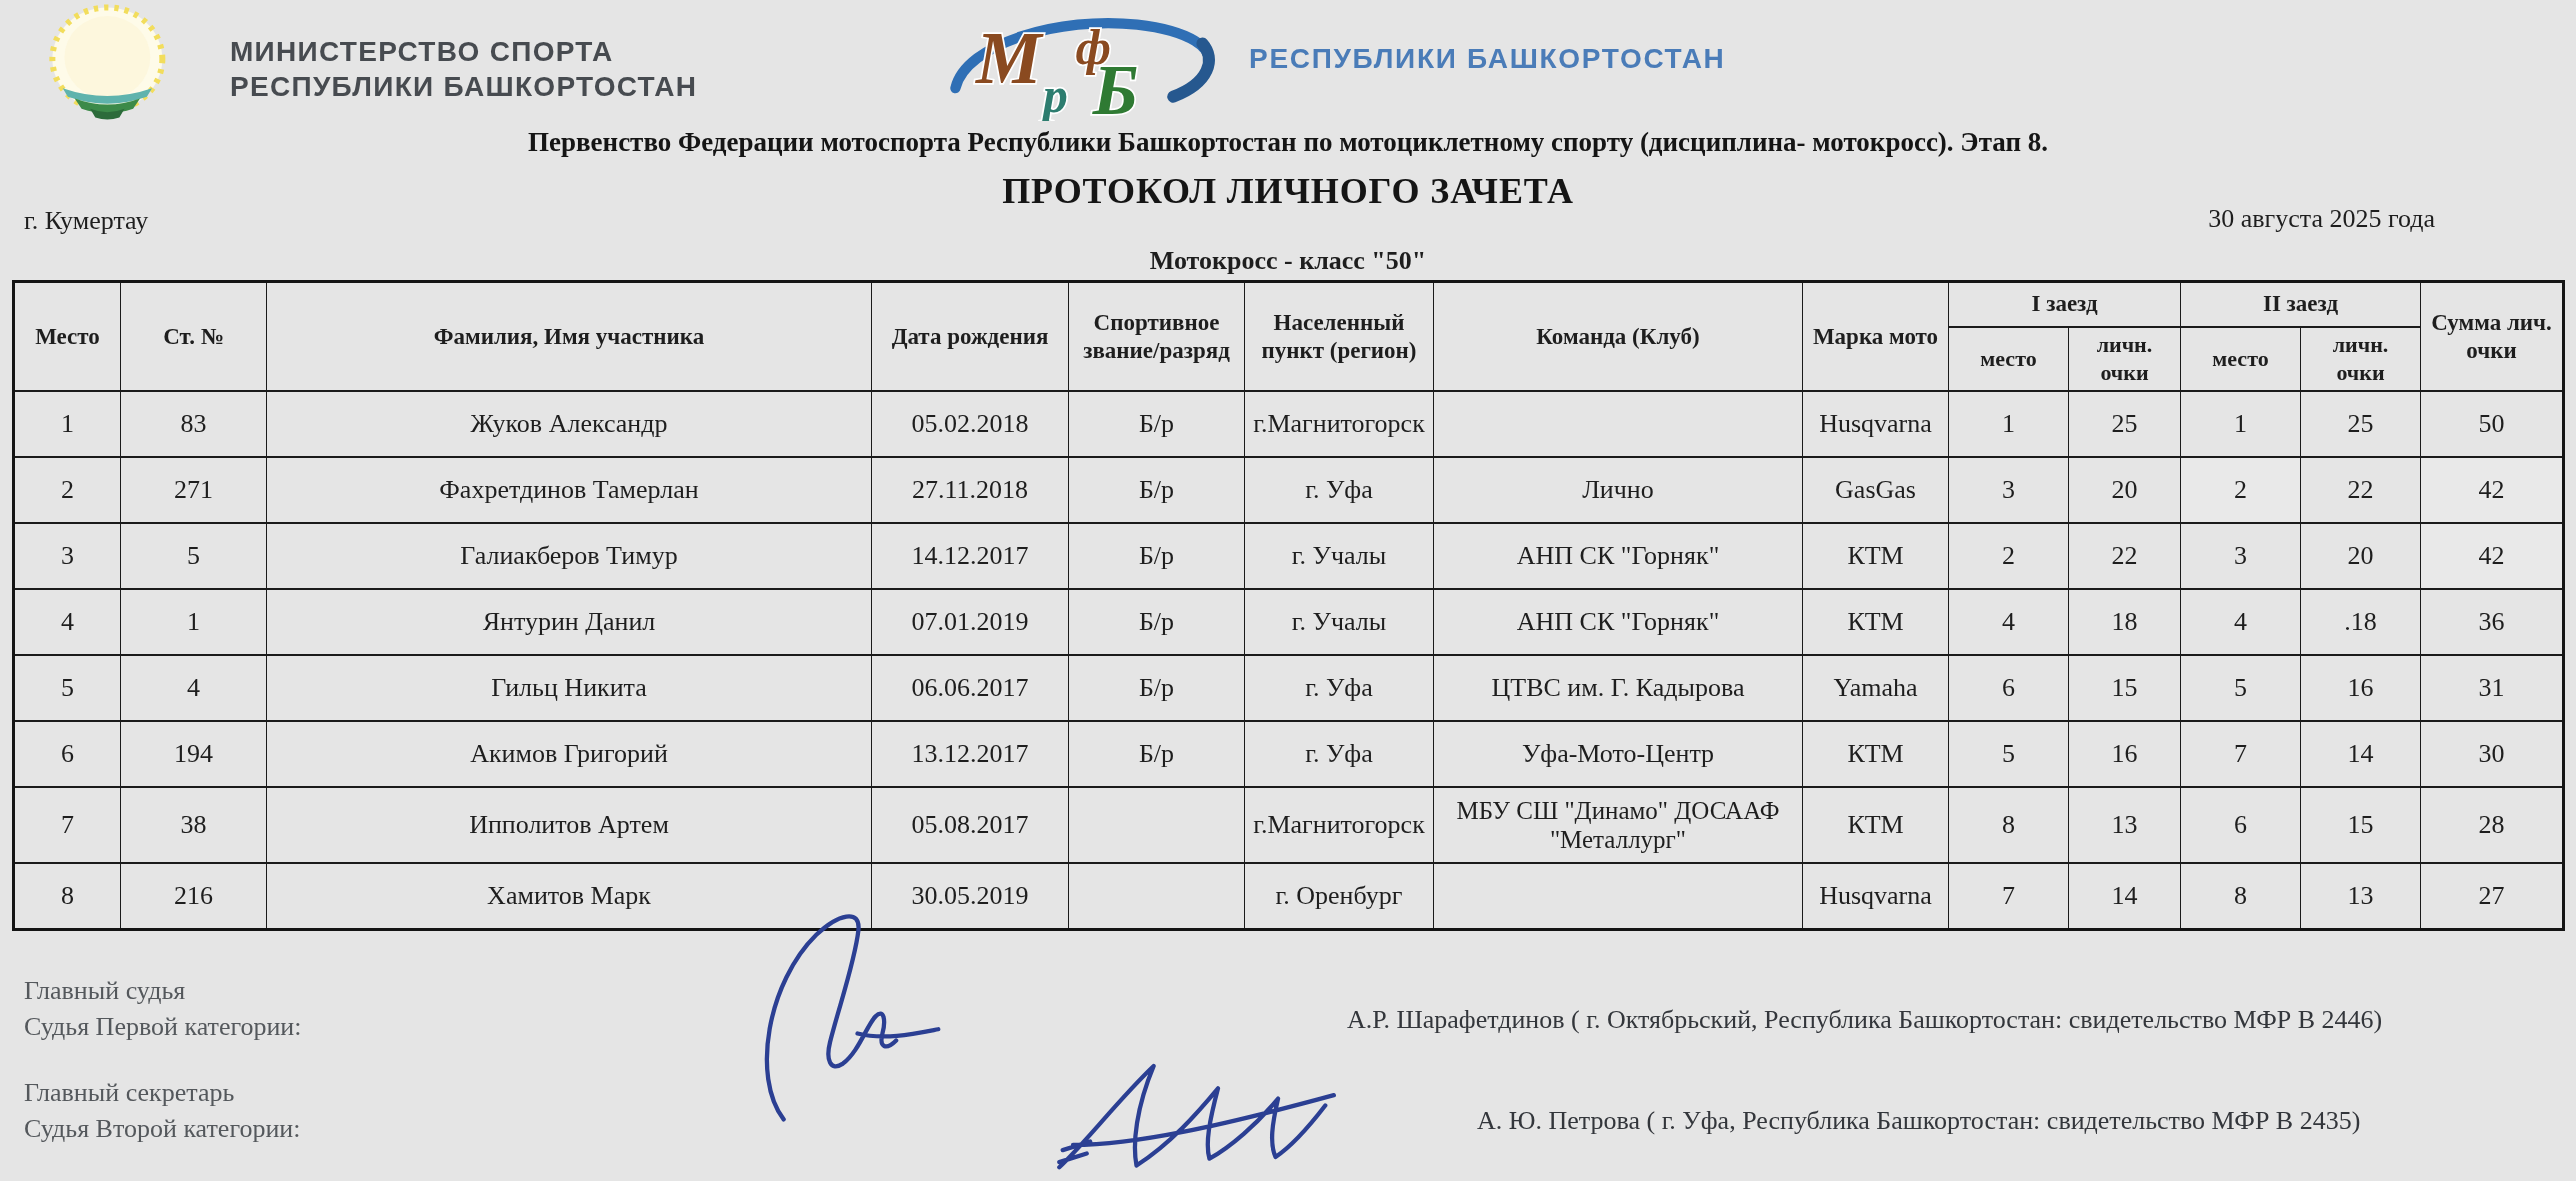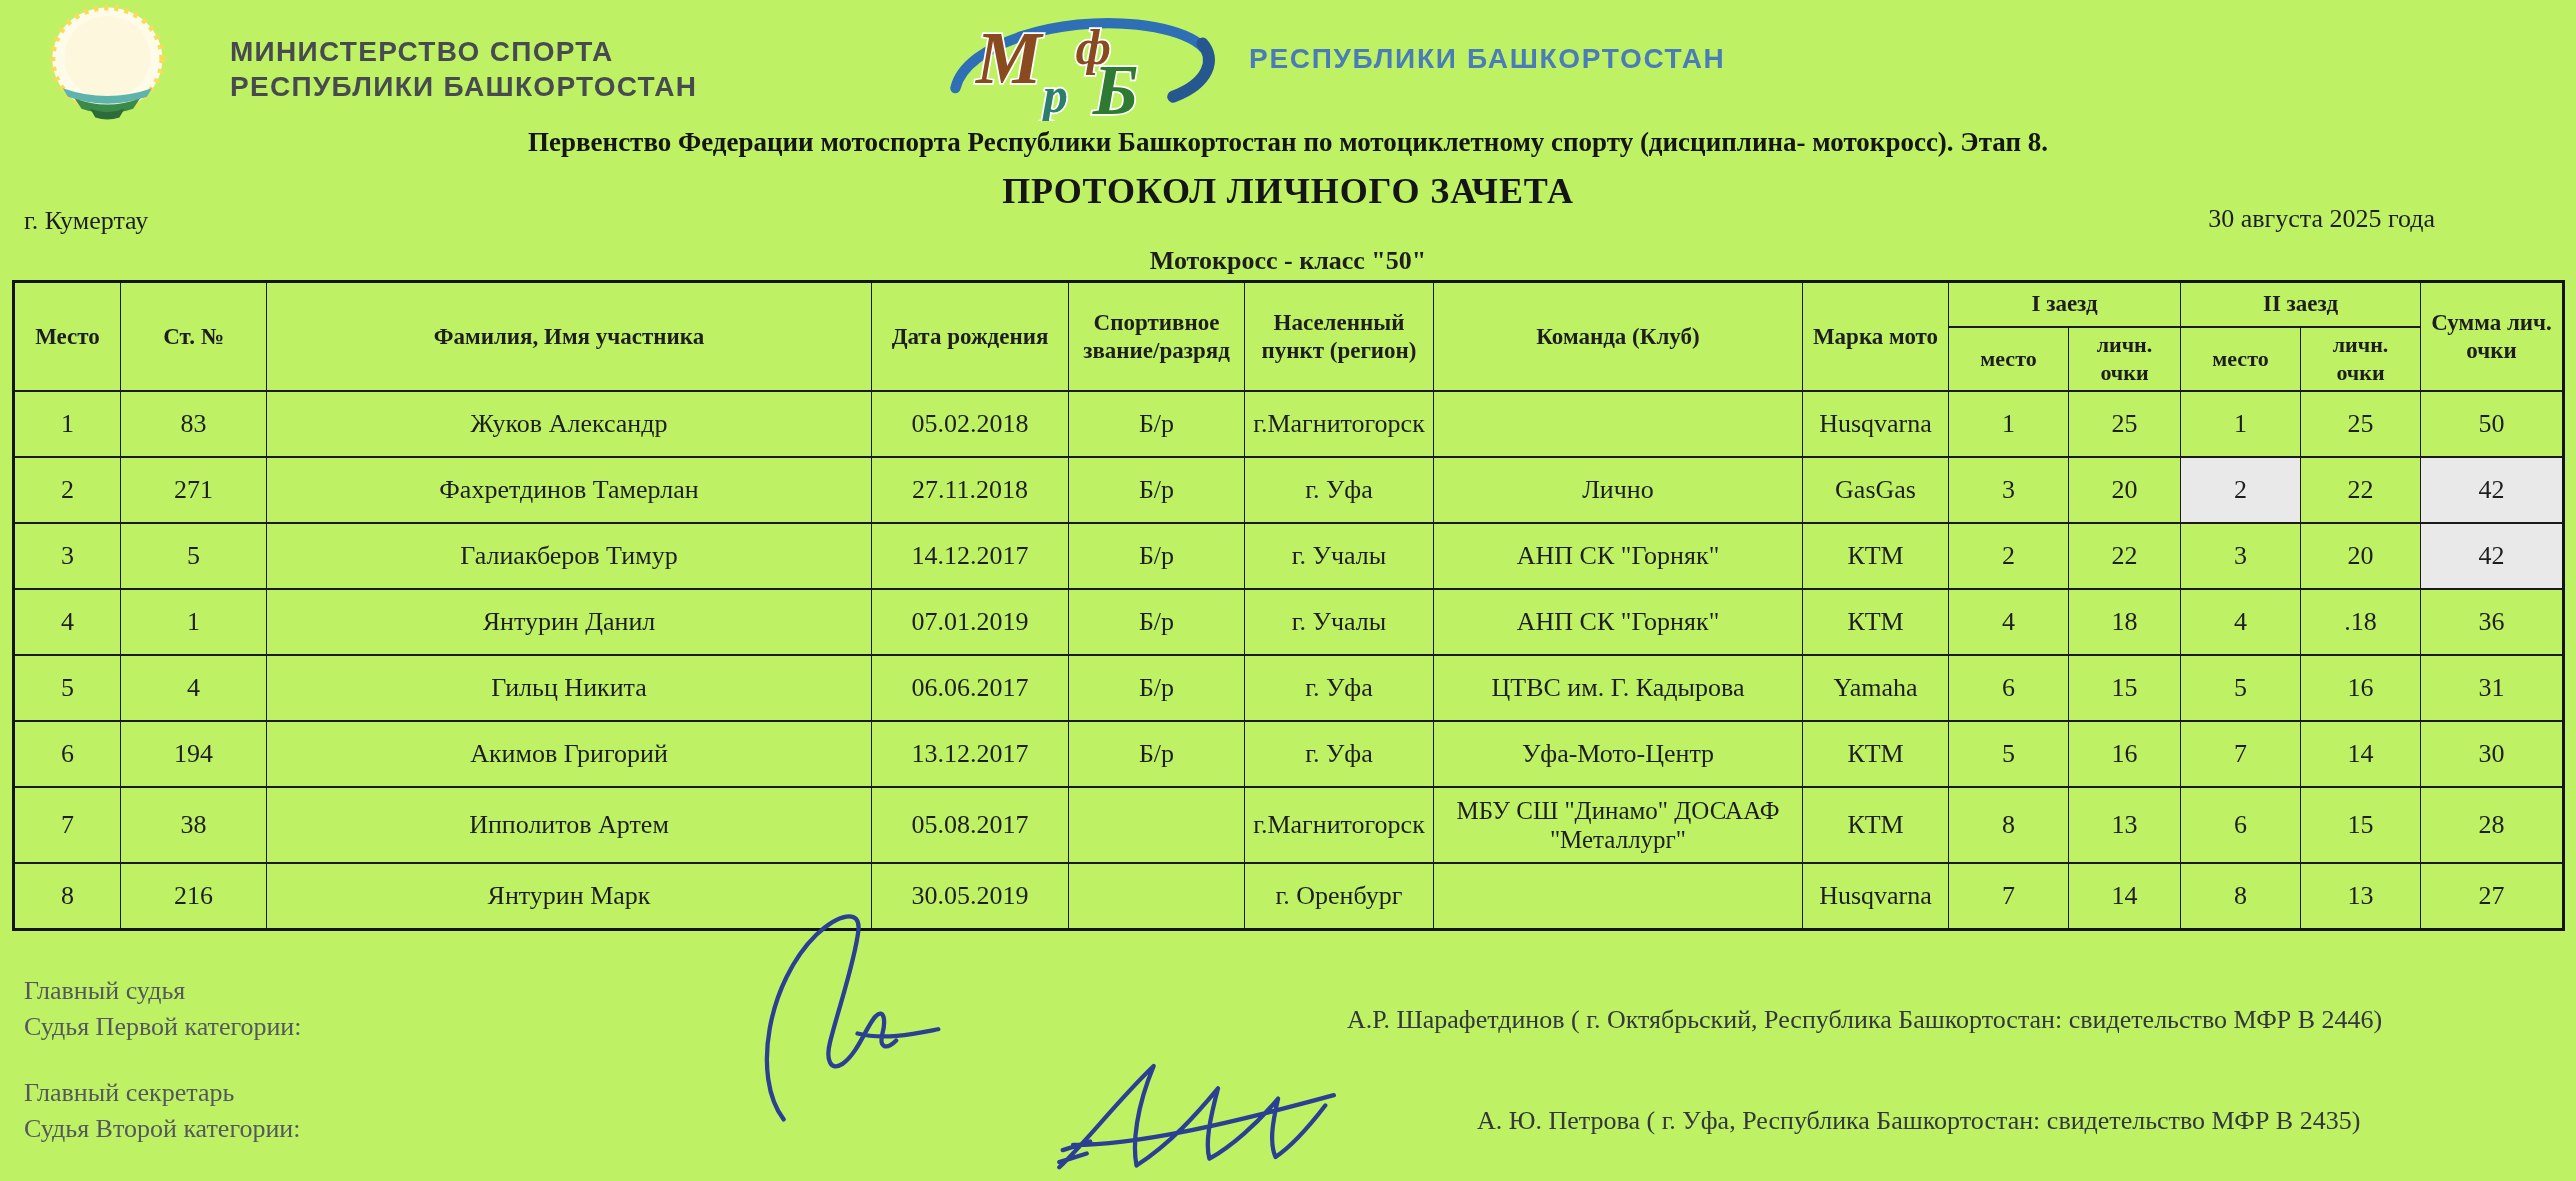--- a/index.html
+++ b/index.html
@@ -1,19 +1,19 @@
 <!DOCTYPE html>
 <html style="font-size:13.7px"><head>
 <meta charset="utf-8">
 <style>
   * { margin:0; padding:0; box-sizing:border-box; }
   html,body { background:#ffffff; }
   #page {
     position:relative; width:2576px; height:1182px;
-    background:#bef264; overflow:hidden;
+    background:#e5e5e5; overflow:hidden;
     font-family:"Liberation Serif","DejaVu Serif",serif;
     color:#1e1e1e;
   }
   
   .emblem { position:absolute; left:30px; top:4.3px; width:159px; height:116px; }
   .ministry-name {
     position:absolute; left:230px; top:34px;
     font-family:"Liberation Sans","DejaVu Sans",sans-serif;
     font-weight:bold; font-size:28px; line-height:35px;
     color:#474b50; letter-spacing:1.3px;
@@ -235,21 +235,21 @@
         <td>КТМ</td>
         <td>8</td>
         <td>13</td>
         <td>6</td>
         <td>15</td>
         <td>28</td>
       </tr>
       <tr>
         <td>8</td>
         <td>216</td>
-        <td class="c-name">Янтурин Марк</td>
+        <td class="c-name">Хамитов Марк</td>
         <td>30.05.2019</td>
         <td></td>
         <td>г. Оренбург</td>
         <td class="c-team"></td>
         <td>Husqvarna</td>
         <td>7</td>
         <td>14</td>
         <td>8</td>
         <td>13</td>
         <td>27</td>

